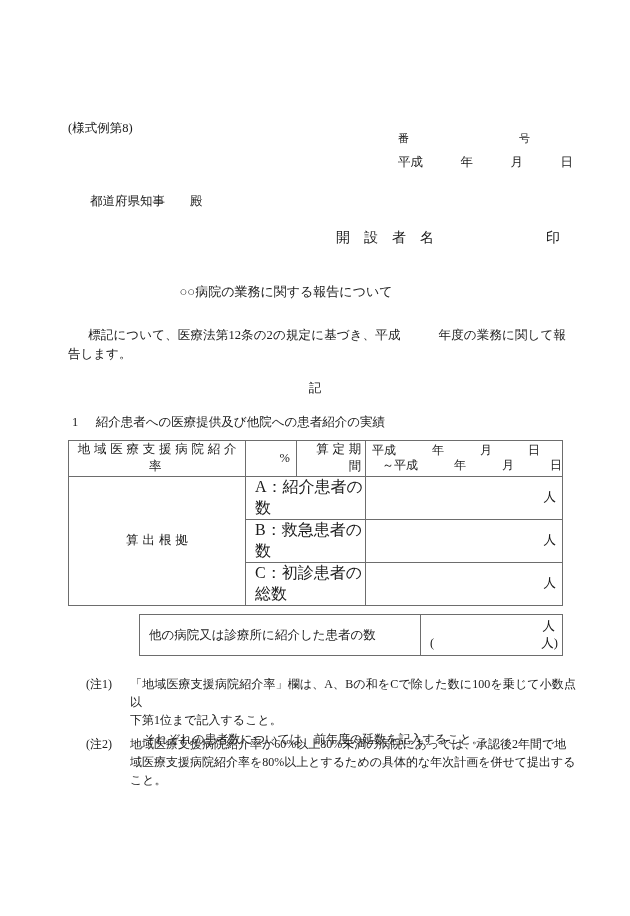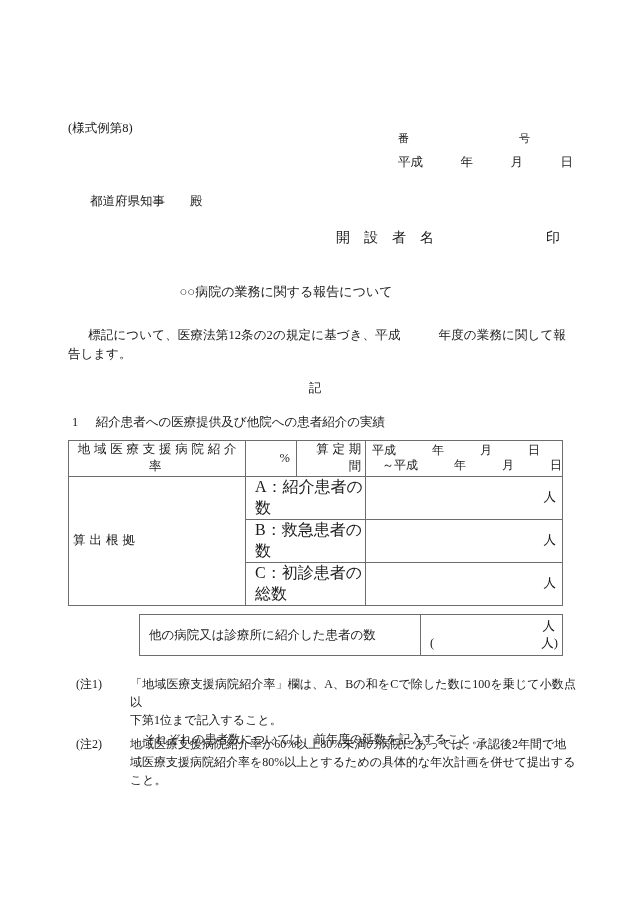--- a/index.html
+++ b/index.html
@@ -145,21 +145,21 @@
     font-size: 12.5px;
   }
   .cell-period-value {
     font-size: 12px;
     line-height: 1.28;
     padding: 2px 0 2px 6px !important;
   }
   .cell-period-value .l2 { display: block; padding-left: 10px; }
 
   .cell-basis {
-    text-align: left;
+    text-align: center;
     letter-spacing: 0.32em;
     text-indent: 0.32em;
     font-size: 12.5px;
   }
   .cell-item {
     padding-left: 9px !important;
     height: 38px;
     font-size: 16px;
   }
   .cell-unit {
@@ -206,21 +206,21 @@
 
   
   .note {
     position: absolute;
     font-size: 12px;
     line-height: 1.52;
     width: 500px;
   }
   .note .label {
     position: absolute;
-    left: 0;
+    left: 10px;
     top: 0;
   }
   .note .note-body {
     margin-left: 54px;
     display: block;
     text-align: justify;
   }
   .note .sub-indent { display: inline-block; width: 1.1em; }
 
   #note1 { left: 76px; top: 641px; }

